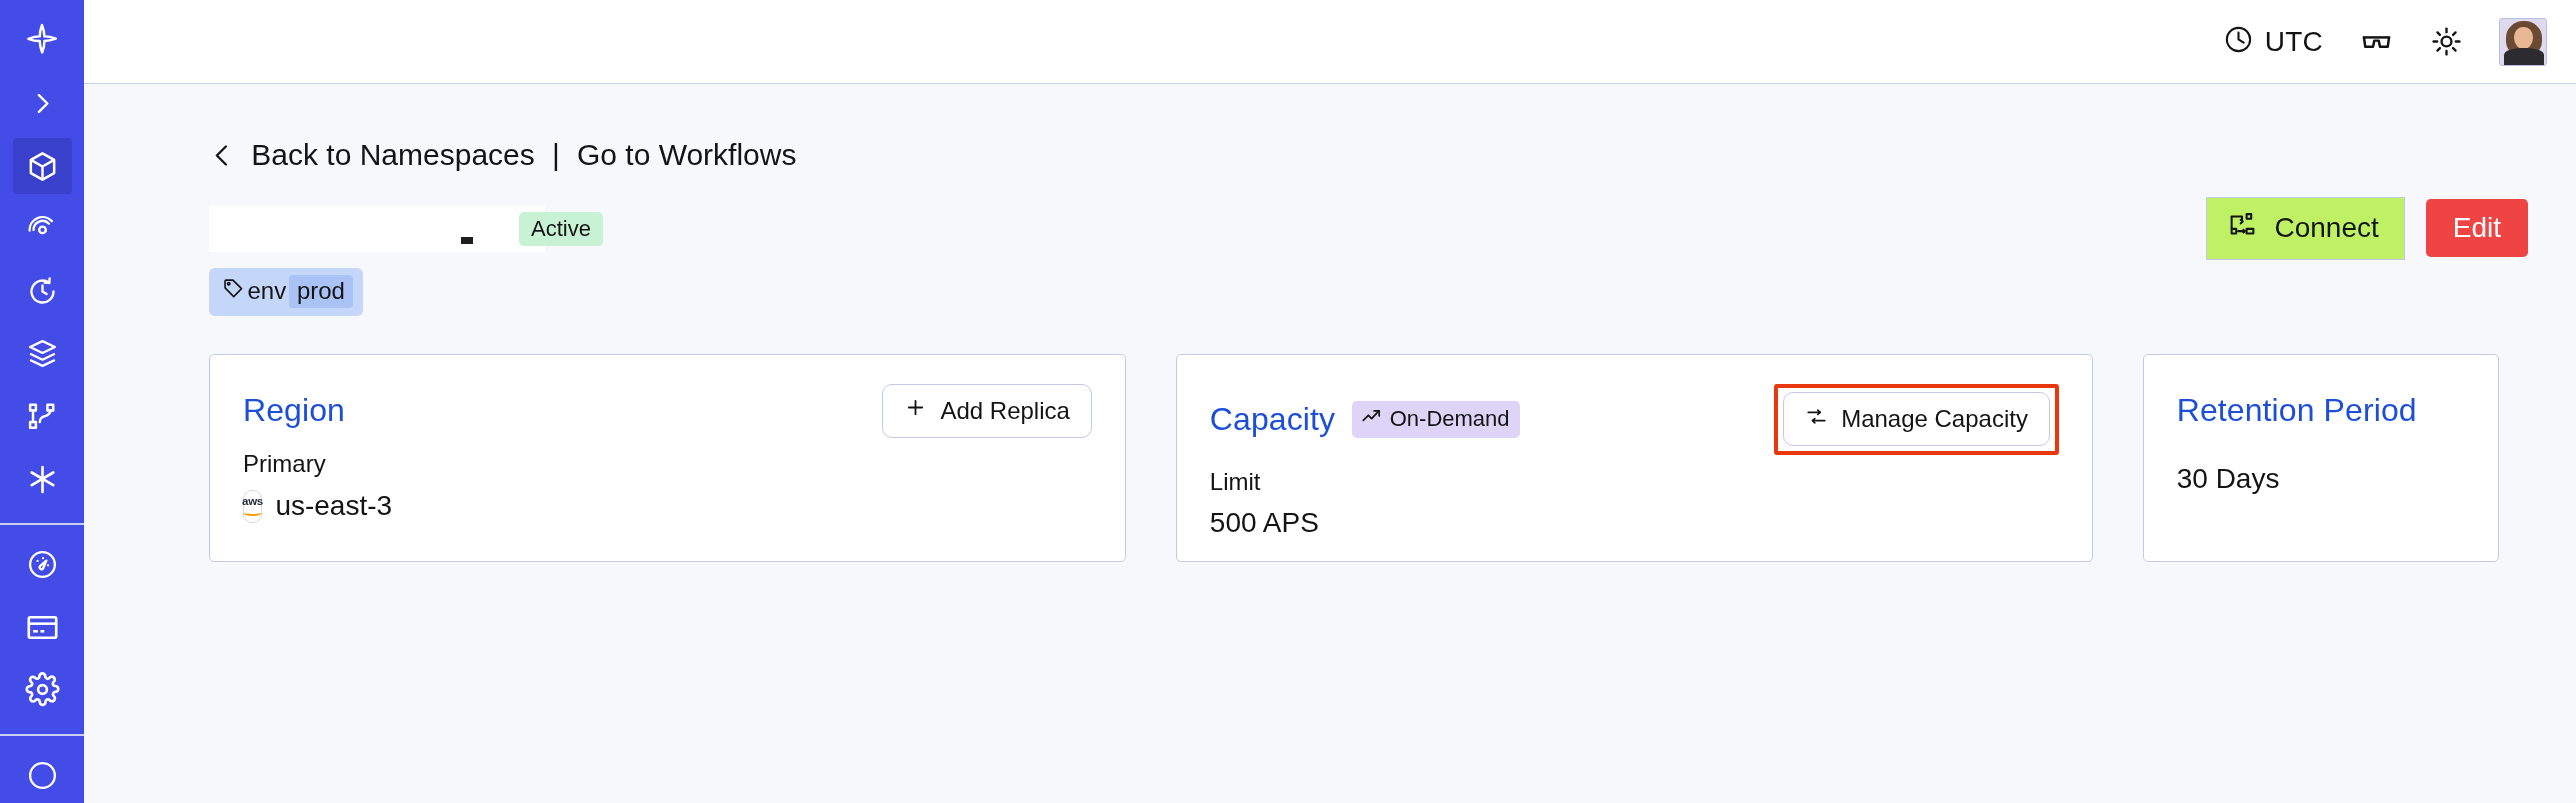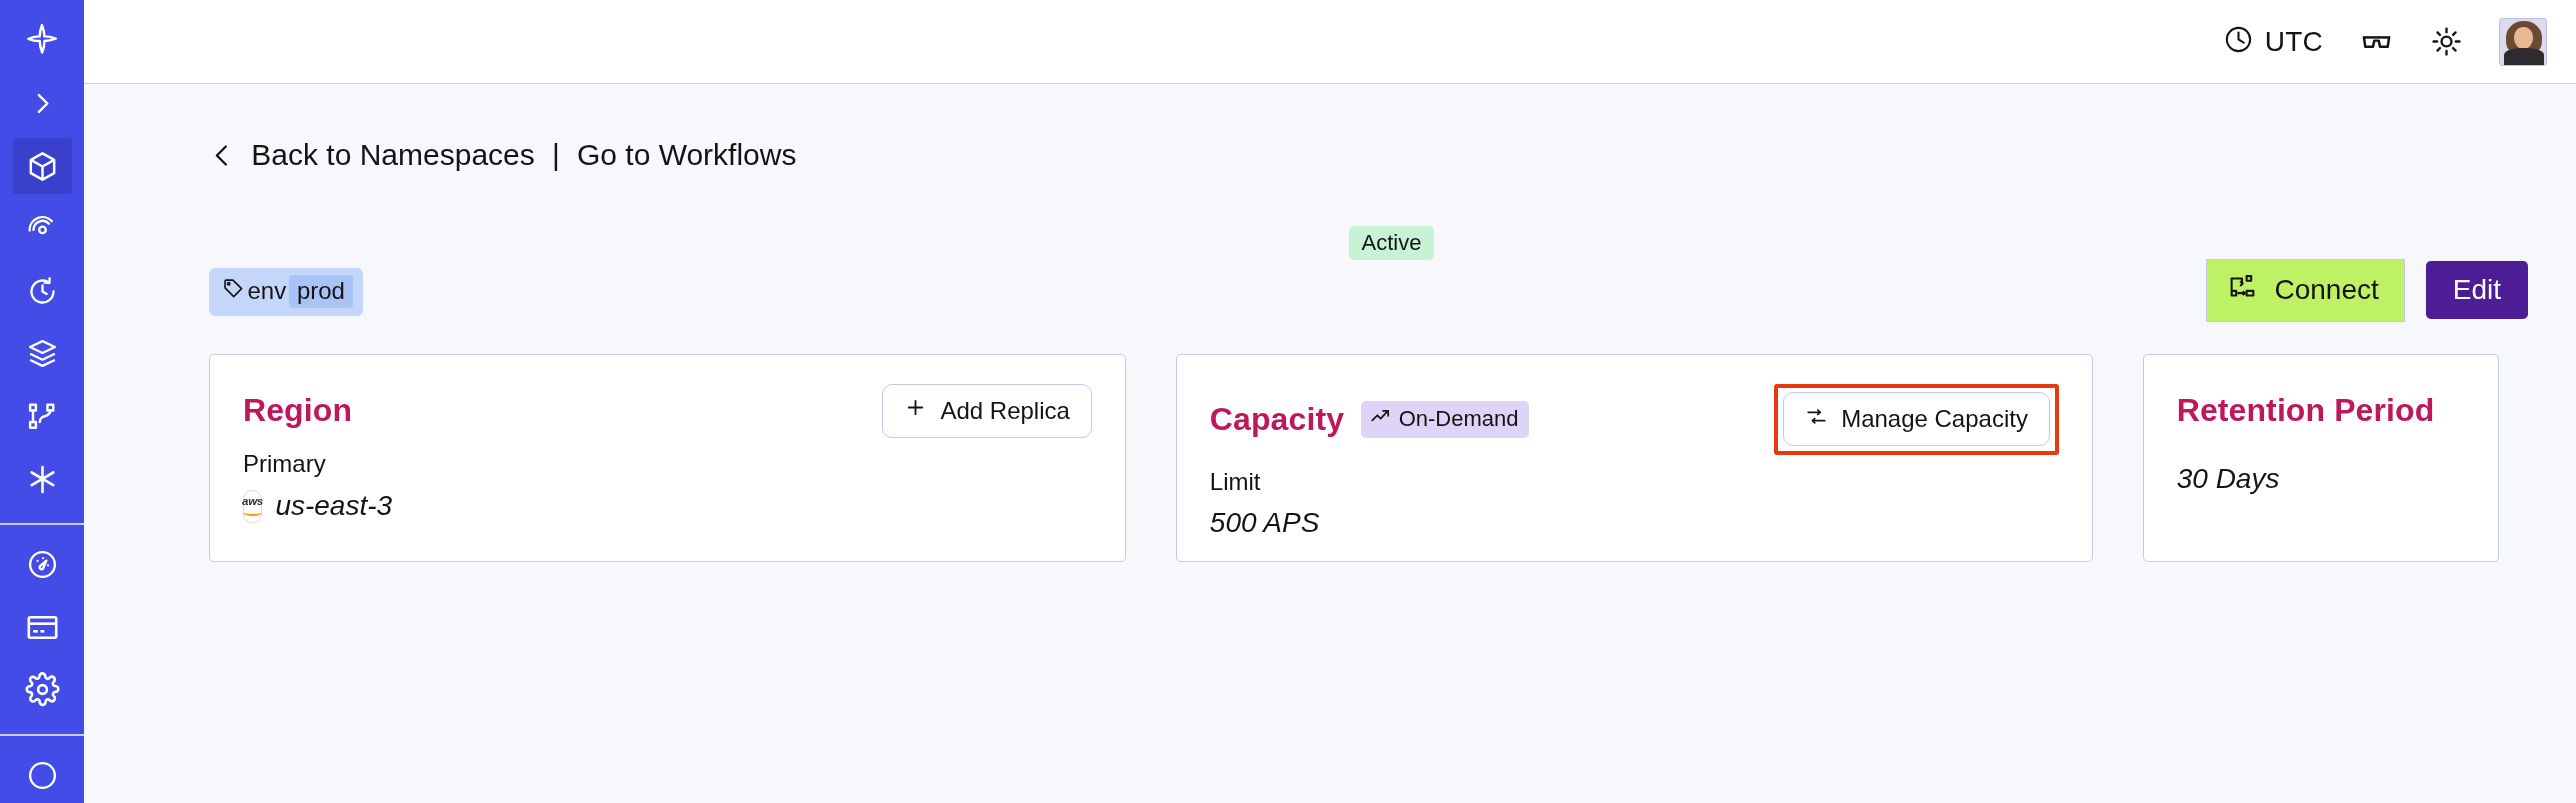--- a/index.html
+++ b/index.html
@@ -131,21 +131,20 @@
   .breadcrumb .chev { display: flex; align-items: center; }
   .bc-link { color: #141414; }
   .bc-sep { color: #141414; font-size: 30px; padding: 0 1.9px; }
 
   .title-row {
     display: flex;
     align-items: center;
     margin-top: 31px;
     margin-left: 77px;
     height: 52px;
-    flex-direction: column;
   }
   .title-redact {
     width: 336px;
     height: 46px;
     background: #ffffff;
   }
   .title-dot {
     width: 11.5px; height: 7.7px;
     background: #1e1e1e;
     margin-left: -84px;
@@ -172,21 +171,21 @@
     align-items: center;
     gap: 17.3px;
     background: #bef264;
     border: 1.9px solid #c2c9e7;
     border-radius: 0;
     padding: 12.5px 25px 12.5px 21px;
     font-size: 28px;
     color: #141414;
   }
   .btn-edit {
-    background: #4c1d95;
+    background: #ef4444;
     color: #ffffff;
     font-size: 28px;
     border: none;
     border-radius: 4.8px;
     padding: 14.4px 27px;
     line-height: 1.05;
   }
 
   .tag-row { margin-top: 13.4px; margin-left: 77px; display: flex; }
   .tag-pill {
@@ -244,22 +243,22 @@
   .card.capacity { width: 919px; }
   .card.retention { width: 357px; }
 
   .card-head {
     display: flex;
     align-items: center;
     min-height: 54px;
   }
   .card-title {
     font-size: 32px;
-    font-weight: bold;
-    color: #be185d;
+    font-weight: normal;
+    color: #1d4ed8;
     letter-spacing: 0.1px;
   }
   .pill-demand {
     margin-left: 17.3px;
     background: #ddd4f7;
     color: #141414;
     font-size: 22px;
     padding: 5.8px 10.5px 6.7px 8.6px;
     border-radius: 4.8px;
     display: inline-flex;
@@ -295,21 +294,20 @@
     color: #141414;
     margin-top: 12.5px;
   }
   .card-value {
     font-size: 28px;
     color: #141414;
     margin-top: 11.5px;
     display: flex;
     align-items: center;
     gap: 13.4px;
-    font-style: italic;
   }
   .card.retention .card-value { margin-top: 25px; }
   .aws-chip {
     width: 19px;
     height: 33px;
     border: 1.9px solid #d9dbe2;
     border-radius: 9px;
     background: #ffffff;
     display: flex;
     flex-direction: column;

